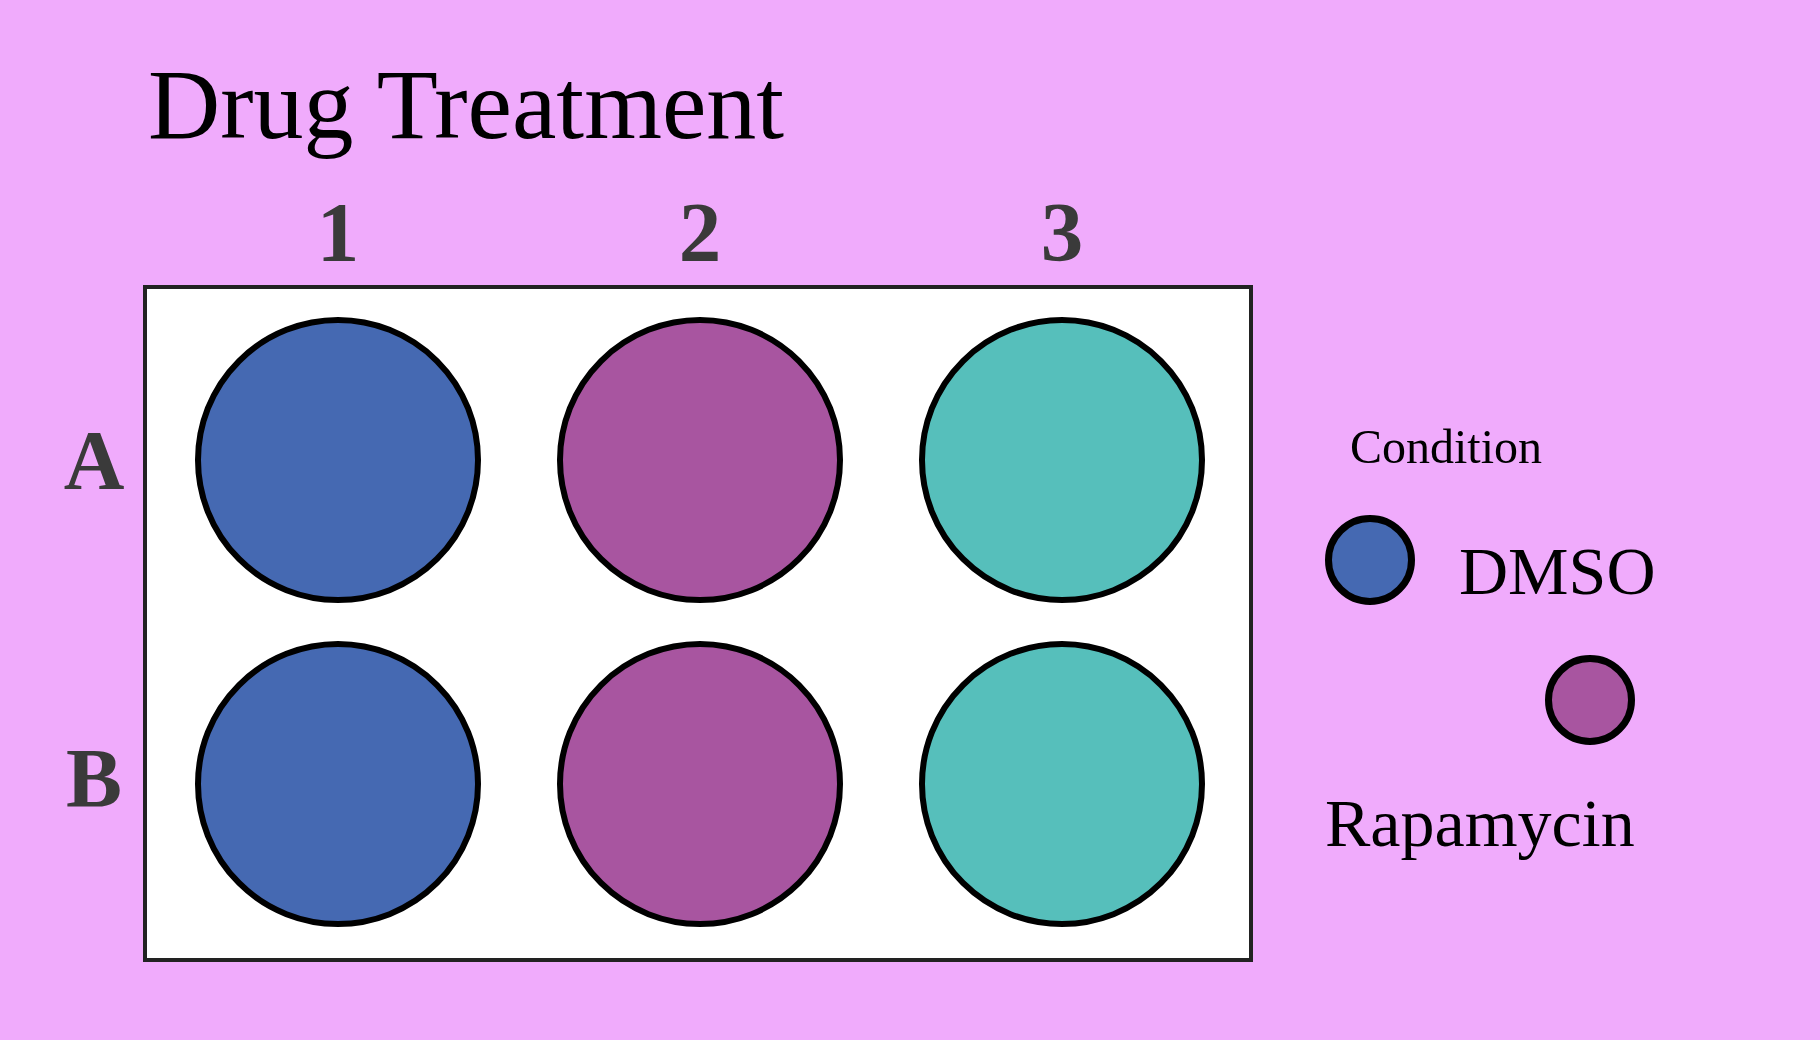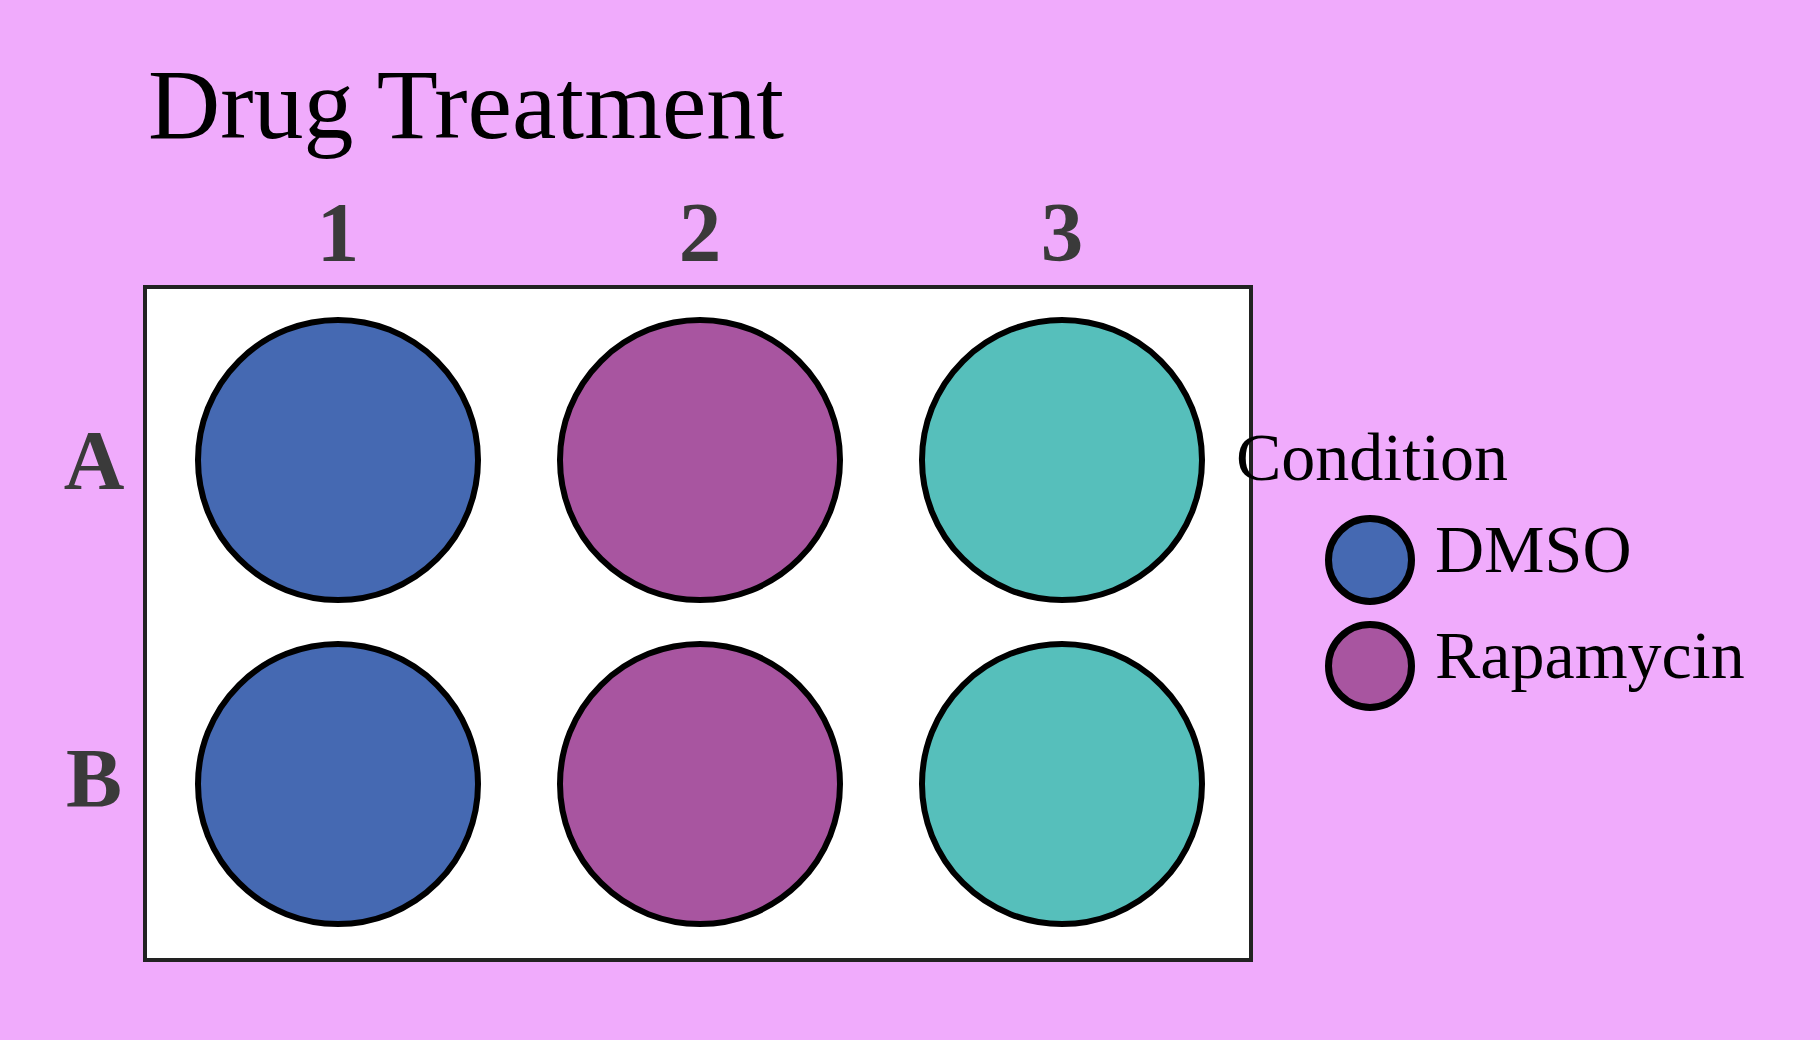--- a/index.html
+++ b/index.html
@@ -68,37 +68,37 @@
     border-radius: 50%;
     box-sizing: content-box;
   }
   .well.a { top: 317px; }
   .well.b { top: 641px; }
   .well.c1 { left: 195px; }
   .well.c2 { left: 557px; }
   .well.c3 { left: 919px; }
   .legend-title {
     position: absolute;
-    left: 1236px;
+    left: 1350px;
     top: 423px;
-    font-size: 68px;
+    font-size: 48px;
     line-height: 1;
     color: #000000;
     white-space: nowrap;
   }
   .legend-item {
     position: absolute;
     left: 1325px;
     height: 90px;
     display: flex;
-    align-items: flex-start;
-    gap: 20px;
+    align-items: flex-end;
+    gap: 44px;
   }
   .legend-item.i0 { top: 515px; }
-  .legend-item.i1 { top: 621px; }
+  .legend-item.i1 { top: 655px; flex-direction: column; }
   .legend-item.i2 { top: 727px; }
   .legend-swatch {
     width: 76px;
     height: 76px;
     border: 7px solid #000000;
     border-radius: 50%;
     box-sizing: content-box;
     flex: 0 0 auto;
   }
   .legend-label {

